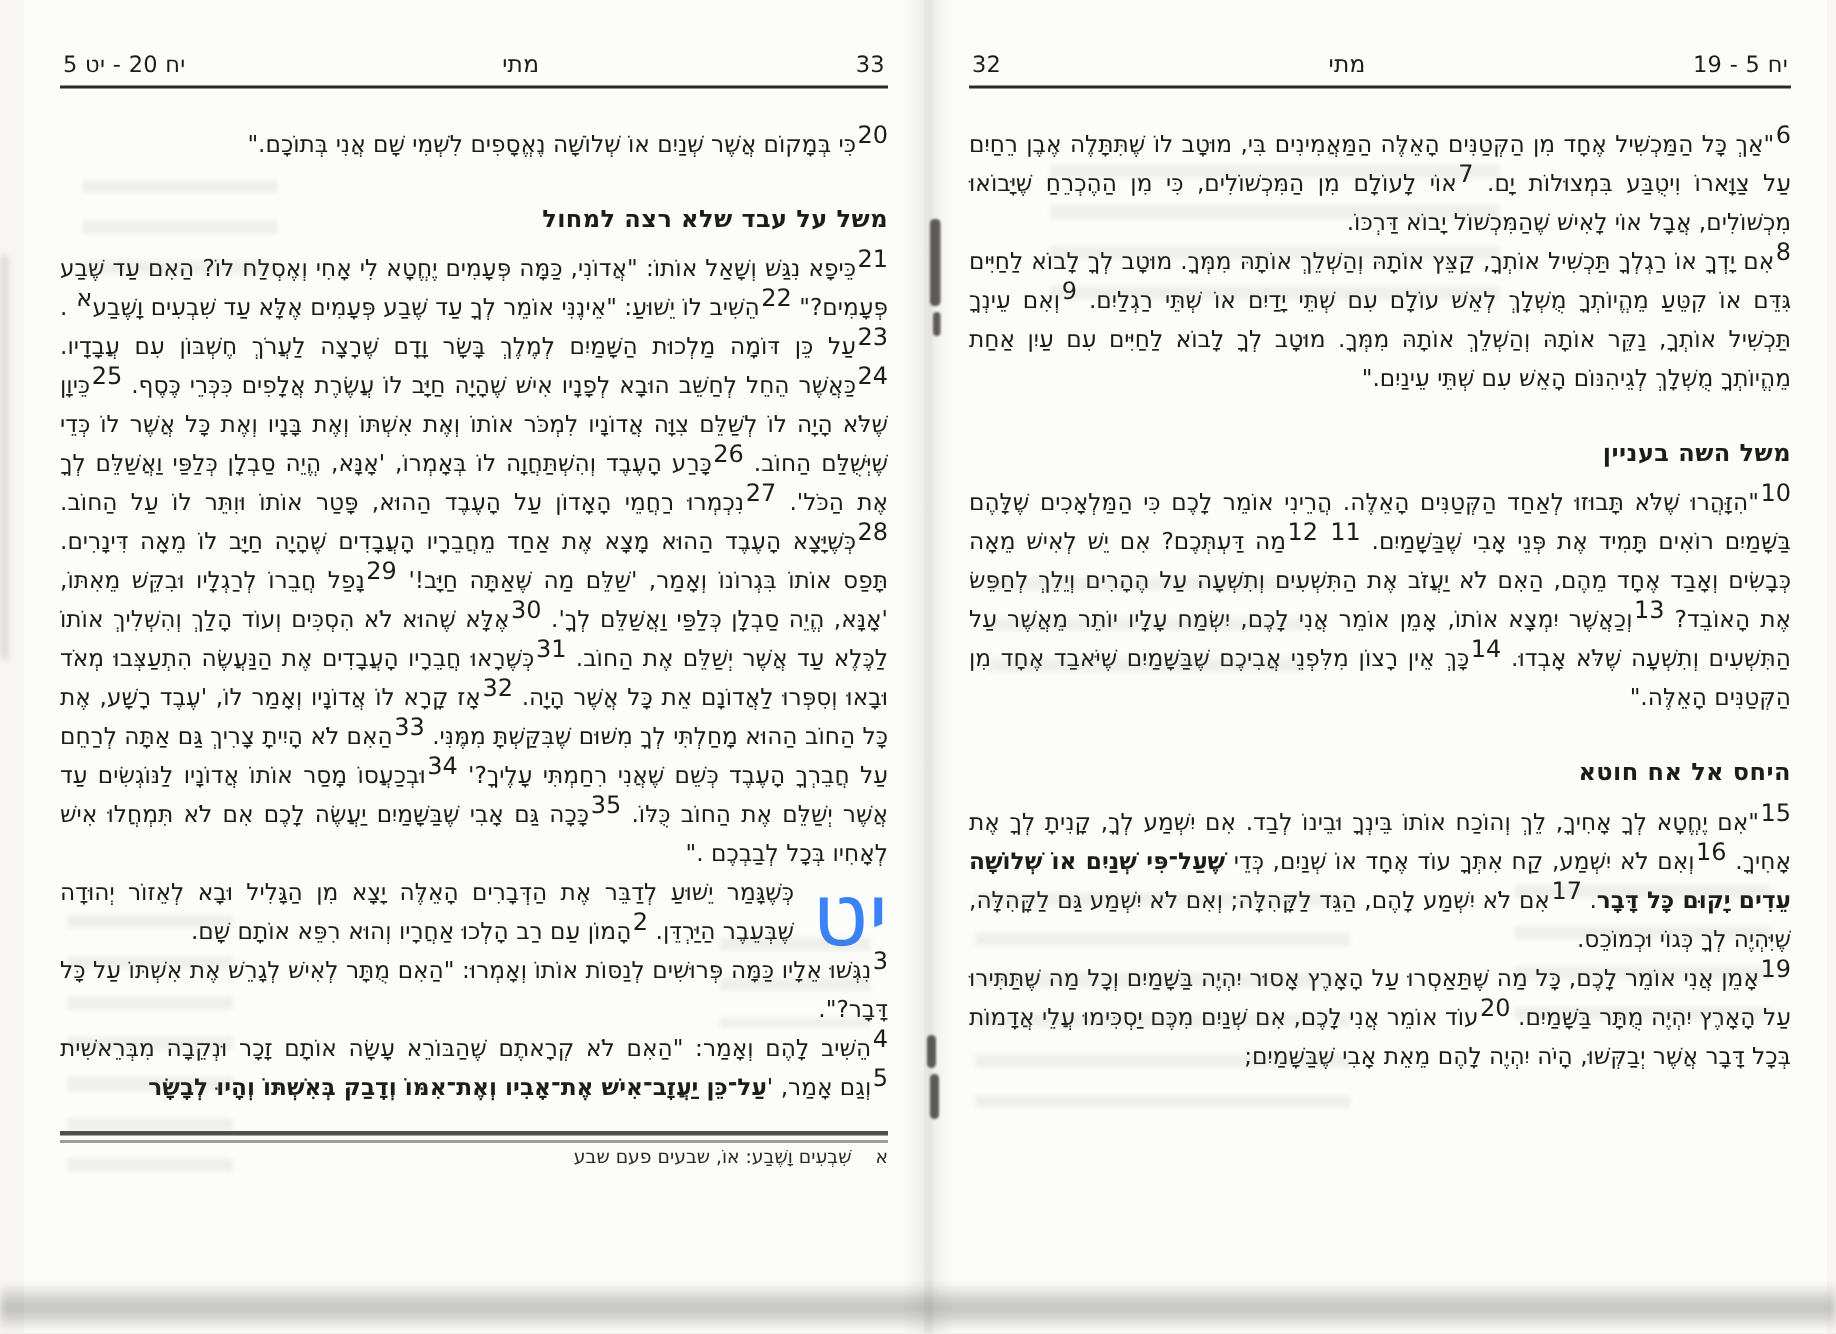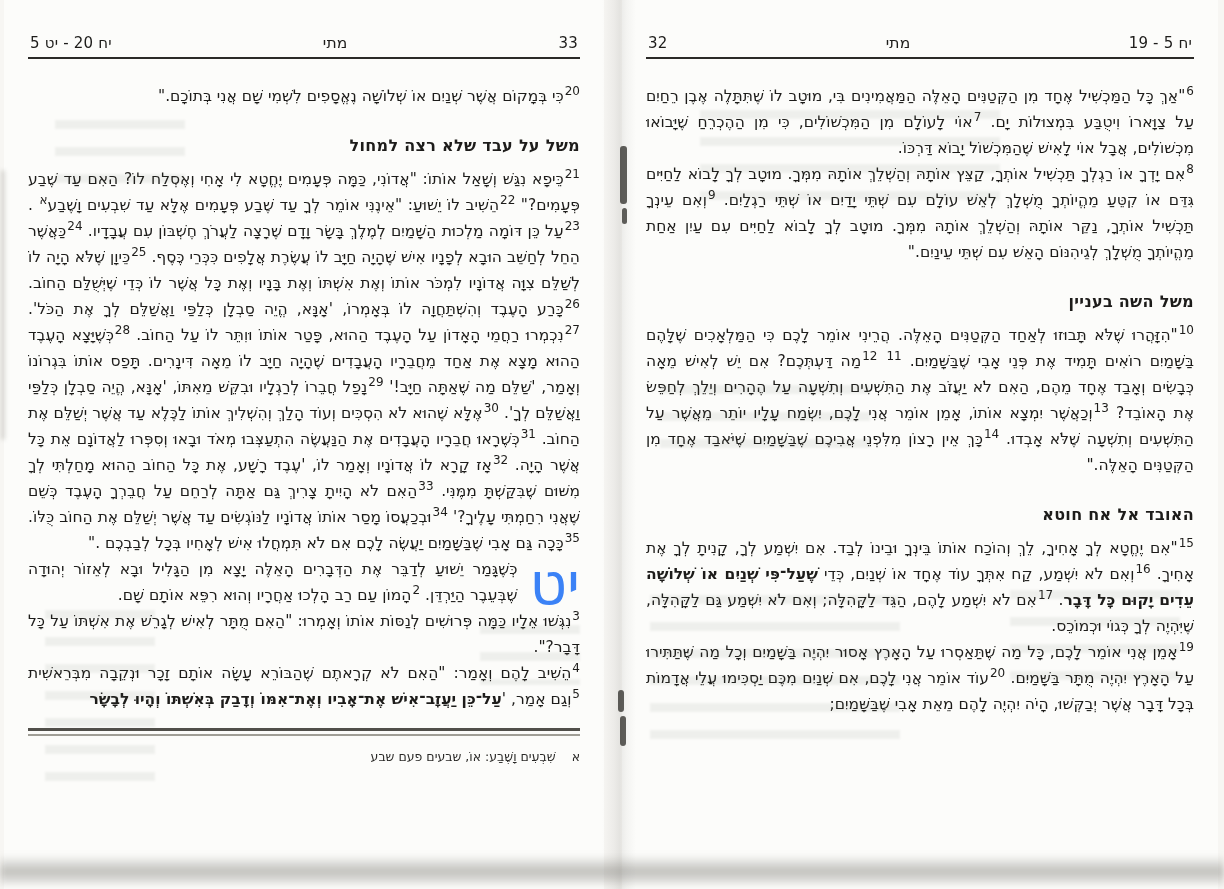--- a/index.html
+++ b/index.html
@@ -3,56 +3,56 @@
 <meta charset="utf-8">
 <style>
   html,body{margin:0;padding:0;background:#e9e8e4;}
   .scan{
     position:relative;width:1224px;height:889px;overflow:hidden;
     background:#f7f6f3;
     font-family:"DejaVu Sans","DejaVu Serif",sans-serif;
     color:#1d1c1a;
   }
   .page{position:absolute;top:0;height:100%;background:#fcfcfa;}
-  .page-left{left:4px;width:600px;}
+  .page-left{left:16px;width:600px;}
   .page-right{left:622px;width:596px;}
   .inner{padding:34px 24px 0 24px;direction:rtl;}
   .header{
     display:flex;justify-content:space-between;align-items:baseline;
     direction:ltr;font-size:15px;letter-spacing:.2px;
     border-bottom:2px solid #2b2a27;padding:0 2px 5px 2px;
   }
   .header span{direction:rtl;unicode-bidi:embed;}
   .h-center{font-size:15.5px;}
   .content{
     padding-top:24px;font-size:15.5px;line-height:26px;
     text-align:justify;text-justify:inter-word;
   }
   .para{margin:0;}
   .heading{
     font-weight:bold;text-align:right;
     font-size:16px;margin:24px 0 7px 0;letter-spacing:.3px;
   }
   .content .heading:first-child{margin-top:0;}
   sup.vn{
-    font-size:12px;line-height:0;vertical-align:6px;
+    font-size:16px;line-height:0;vertical-align:6px;
     letter-spacing:0;margin-left:1px;
   }
   b{font-weight:bold;}
   .dropcap{
     float:right;font-size:58px;line-height:46px;font-weight:normal;
     margin:5px 0 0 12px;color:#3b82f6;
   }
   .fn-rule{
     margin-top:16px;height:3px;
     border-top:3px solid #514f4a;border-bottom:2px solid #a09e96;
   }
   .footnote{
     direction:rtl;font-size:12.5px;line-height:18px;
-    margin-top:12px;color:#2a2927;
+    color:#2a2927;
   }
   .footnote .fn-marker{margin-left:16px;}
   
   .gutter-shadow{
     position:absolute;left:602px;top:0;width:34px;height:100%;
     background:linear-gradient(to right,rgba(0,0,0,0) 0%,rgba(40,40,35,.05) 35%,rgba(40,40,35,.09) 52%,rgba(40,40,35,.04) 72%,rgba(0,0,0,0) 100%);
     pointer-events:none;
   }
   .smudge{
     position:absolute;background:#34332f;border-radius:3px;
@@ -104,21 +104,21 @@
       <div class="header">
         <span class="h-side">32</span>
         <span class="h-center">מתי</span>
         <span class="h-side">יח 5 - 19</span>
       </div>
       <div class="content">
           <div class="para"><sup class="vn">6</sup>"אַךְ כָּל הַמַּכְשִׁיל אֶחָד מִן הַקְּטַנִּים הָאֵלֶּה הַמַּאֲמִינִים בִּי, מוּטָב לוֹ שֶׁתִּתָּלֶה אֶבֶן רֵחַיִם עַל צַוָּארוֹ וִיטֻבַּע בִּמְצוּלוֹת יָם. <sup class="vn">7</sup>אוֹי לָעוֹלָם מִן הַמִּכְשׁוֹלִים, כִּי מִן הַהֶכְרֵחַ שֶׁיָּבוֹאוּ מִכְשׁוֹלִים, אֲבָל אוֹי לָאִישׁ שֶׁהַמִּכְשׁוֹל יָבוֹא דַּרְכּוֹ.</div>
           <div class="para"><sup class="vn">8</sup>אִם יָדְךָ אוֹ רַגְלְךָ תַּכְשִׁיל אוֹתְךָ, קַצֵּץ אוֹתָהּ וְהַשְׁלֵךְ אוֹתָהּ מִמְּךָ. מוּטָב לְךָ לָבוֹא לַחַיִּים גִּדֵּם אוֹ קִטֵּעַ מֵהֱיוֹתְךָ מֻשְׁלָךְ לְאֵשׁ עוֹלָם עִם שְׁתֵּי יָדַיִם אוֹ שְׁתֵּי רַגְלַיִם. <sup class="vn">9</sup>וְאִם עֵינְךָ תַּכְשִׁיל אוֹתְךָ, נַקֵּר אוֹתָהּ וְהַשְׁלֵךְ אוֹתָהּ מִמְּךָ. מוּטָב לְךָ לָבוֹא לַחַיִּים עִם עַיִן אַחַת מֵהֱיוֹתְךָ מֻשְׁלָךְ לְגֵיהִנּוֹם הָאֵשׁ עִם שְׁתֵּי עֵינַיִם."</div>
           <div class="heading">משל השה בעניין</div>
           <div class="para"><sup class="vn">10</sup>"הִזָּהֲרוּ שֶׁלֹּא תָּבוּזוּ לְאַחַד הַקְּטַנִּים הָאֵלֶּה. הֲרֵינִי אוֹמֵר לָכֶם כִּי הַמַּלְאָכִים שֶׁלָּהֶם בַּשָּׁמַיִם רוֹאִים תָּמִיד אֶת פְּנֵי אָבִי שֶׁבַּשָּׁמַיִם. <sup class="vn">11</sup> <sup class="vn">12</sup>מַה דַּעְתְּכֶם? אִם יֵשׁ לְאִישׁ מֵאָה כְּבָשִׂים וְאָבַד אֶחָד מֵהֶם, הַאִם לֹא יַעֲזֹב אֶת הַתִּשְׁעִים וְתִשְׁעָה עַל הֶהָרִים וְיֵלֵךְ לְחַפֵּשׂ אֶת הָאוֹבֵד? <sup class="vn">13</sup>וְכַאֲשֶׁר יִמְצָא אוֹתוֹ, אָמֵן אוֹמֵר אֲנִי לָכֶם, יִשְׂמַח עָלָיו יוֹתֵר מֵאֲשֶׁר עַל הַתִּשְׁעִים וְתִשְׁעָה שֶׁלֹּא אָבְדוּ. <sup class="vn">14</sup>כָּךְ אֵין רָצוֹן מִלִּפְנֵי אֲבִיכֶם שֶׁבַּשָּׁמַיִם שֶׁיֹּאבַד אֶחָד מִן הַקְּטַנִּים הָאֵלֶּה."</div>
-          <div class="heading">האובד אל אח חוטא</div>
+          <div class="heading">היחס אל אח חוטא</div>
           <div class="para"><sup class="vn">15</sup>"אִם יֶחֱטָא לְךָ אָחִיךָ, לֵךְ וְהוֹכַח אוֹתוֹ בֵּינְךָ וּבֵינוֹ לְבַד. אִם יִשְׁמַע לְךָ, קָנִיתָ לְךָ אֶת אָחִיךָ. <sup class="vn">16</sup>וְאִם לֹא יִשְׁמַע, קַח אִתְּךָ עוֹד אֶחָד אוֹ שְׁנַיִם, כְּדֵי <b>שֶׁעַל־פִּי שְׁנַיִם אוֹ שְׁלוֹשָׁה עֵדִים יָקוּם כָּל דָּבָר</b>. <sup class="vn">17</sup>אִם לֹא יִשְׁמַע לָהֶם, הַגֵּד לַקָּהִלָּה; וְאִם לֹא יִשְׁמַע גַּם לַקָּהִלָּה, שֶׁיִּהְיֶה לְךָ כְּגוֹי וּכְמוֹכֵס.</div>
           <div class="para"><sup class="vn">19</sup>אָמֵן אֲנִי אוֹמֵר לָכֶם, כָּל מַה שֶּׁתַּאַסְרוּ עַל הָאָרֶץ אָסוּר יִהְיֶה בַּשָּׁמַיִם וְכָל מַה שֶּׁתַּתִּירוּ עַל הָאָרֶץ יִהְיֶה מֻתָּר בַּשָּׁמַיִם. <sup class="vn">20</sup>עוֹד אוֹמֵר אֲנִי לָכֶם, אִם שְׁנַיִם מִכֶּם יַסְכִּימוּ עֲלֵי אֲדָמוֹת בְּכָל דָּבָר אֲשֶׁר יְבַקְּשׁוּ, הָיֹה יִהְיֶה לָהֶם מֵאֵת אָבִי שֶׁבַּשָּׁמַיִם;</div>
         </div>
     </div>
   </div>
 
   <div class="gutter-shadow"></div>
   <div class="smudge" style="left:620px;top:146px;width:7px;height:58px;"></div>
   <div class="smudge" style="left:622px;top:208px;width:5px;height:16px;"></div>
   <div class="smudge" style="left:618px;top:690px;width:6px;height:22px;"></div>

